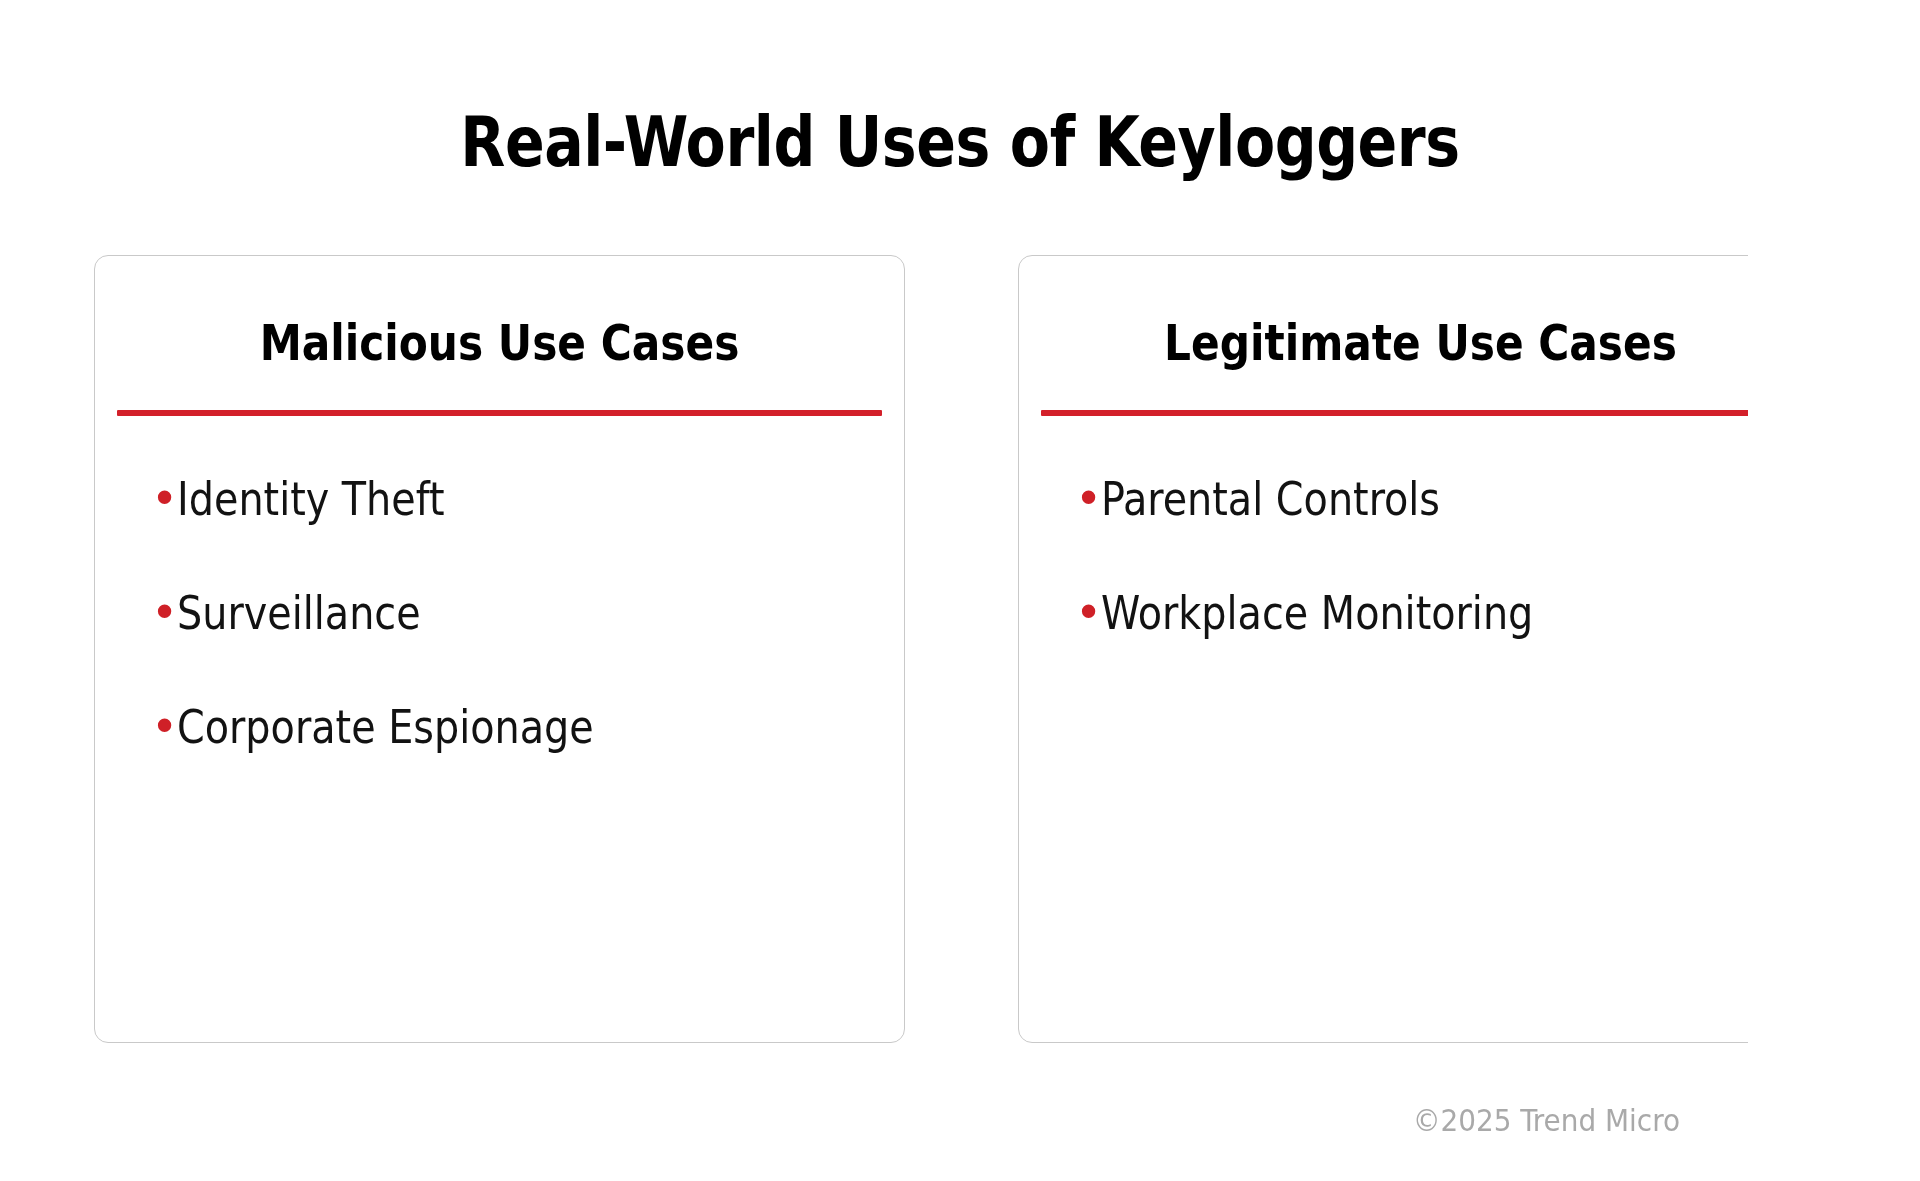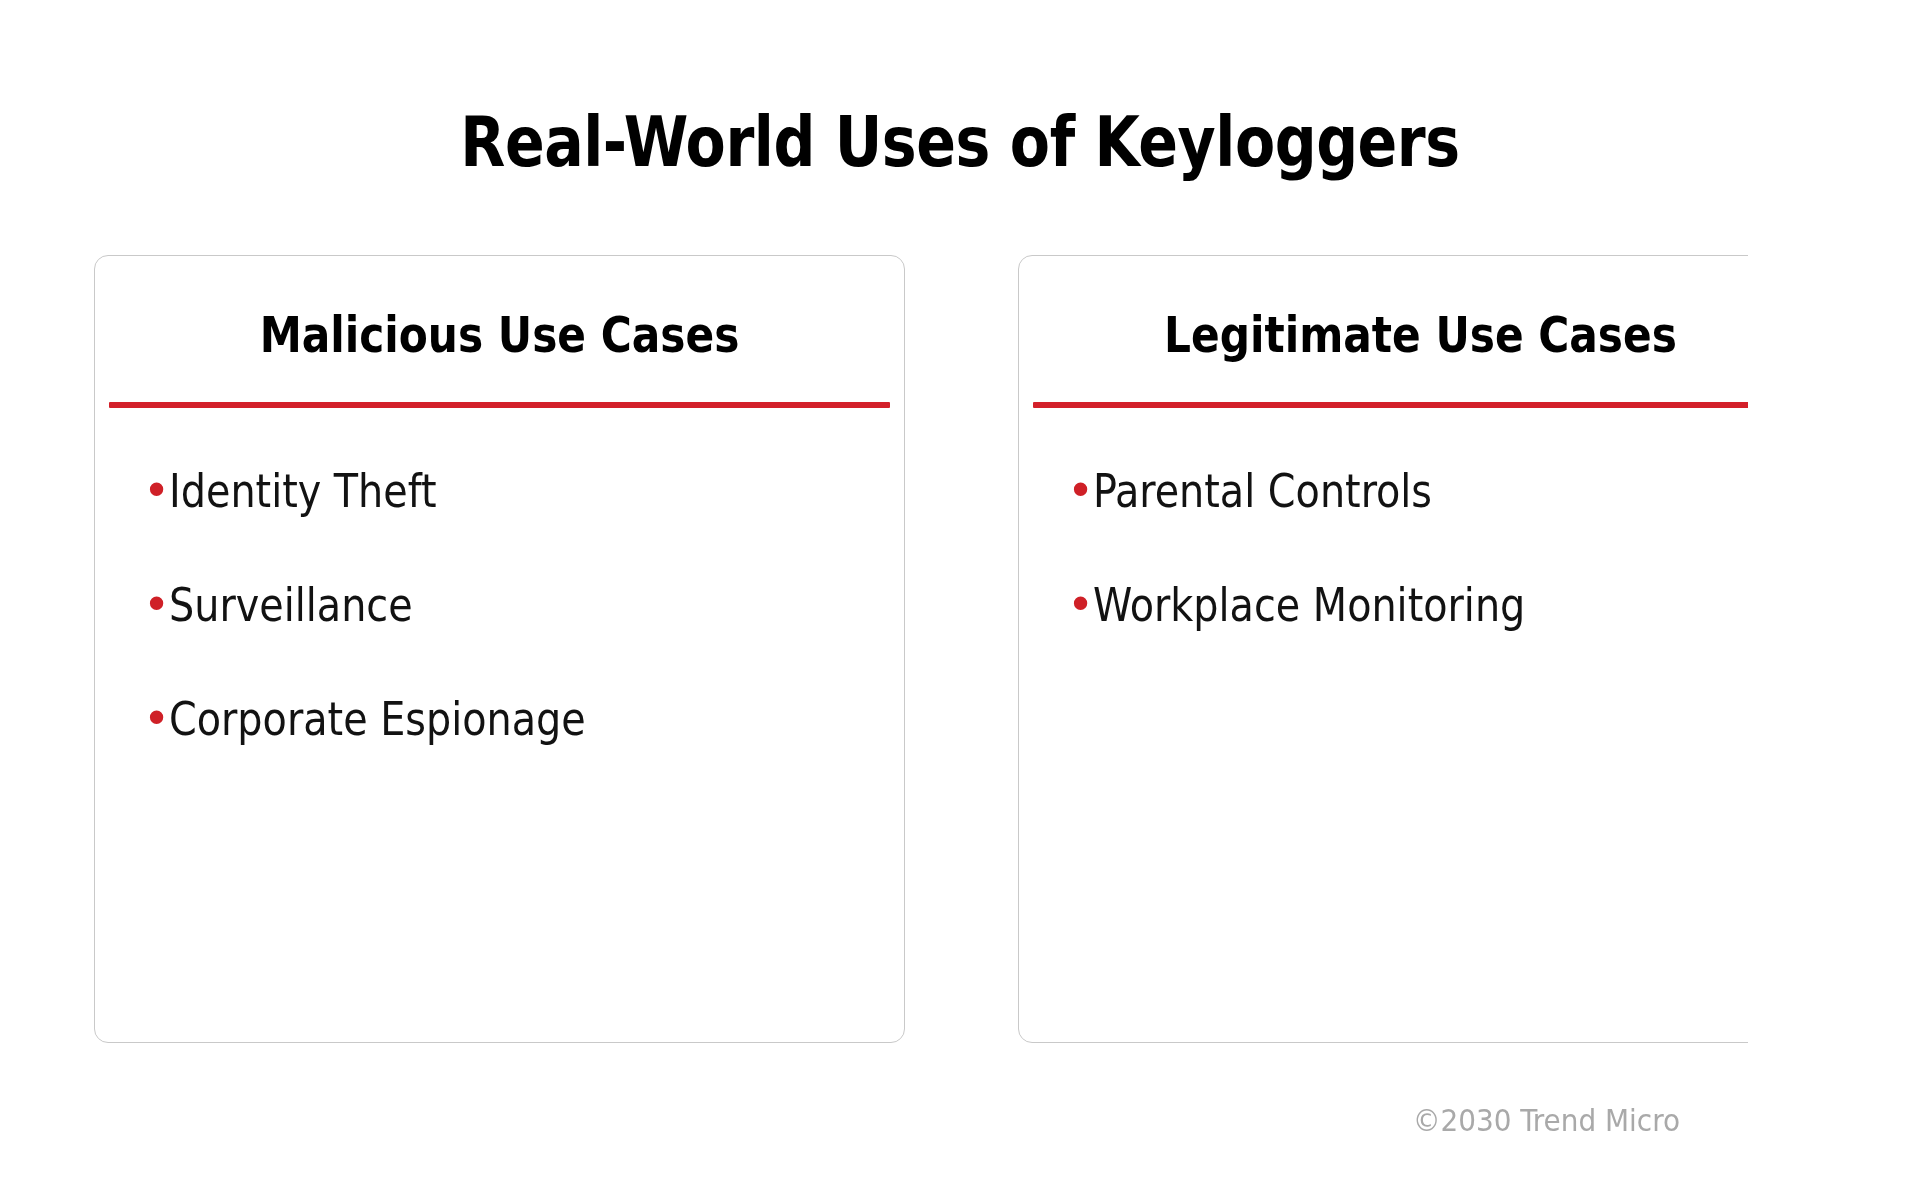--- a/index.html
+++ b/index.html
@@ -54,21 +54,21 @@
   .card {
     box-sizing: border-box;
     width: 811px;
     height: 788px;
     background: #ffffff;
     border: 1px solid #c9c9c9;
     border-radius: 14px;
     display: flex;
     flex-direction: column;
     align-items: stretch;
-    padding: 0;
+    padding: 8px;
   }
   .card.card-right {
     width: 805px;
     justify-content: flex-end;
   }
   .card-title {
     font-family: "Liberation Sans Narrow", "DejaVu Sans Condensed", "Liberation Sans", sans-serif;
     font-weight: 700;
     font-size: 50px;
     line-height: 60px;
@@ -166,15 +166,15 @@
         </li>
         <li class="bullet-row">
           <span class="bullet-dot">•</span>
           <span class="bullet-text">Workplace Monitoring</span>
         </li>
       </ul>
     </section>
 
   </div>
 
-  <div class="footer-copyright">©2030 Trend Micro</div>
+  <div class="footer-copyright">©2025 Trend Micro</div>
 
 </div>
 
 </body></html>

